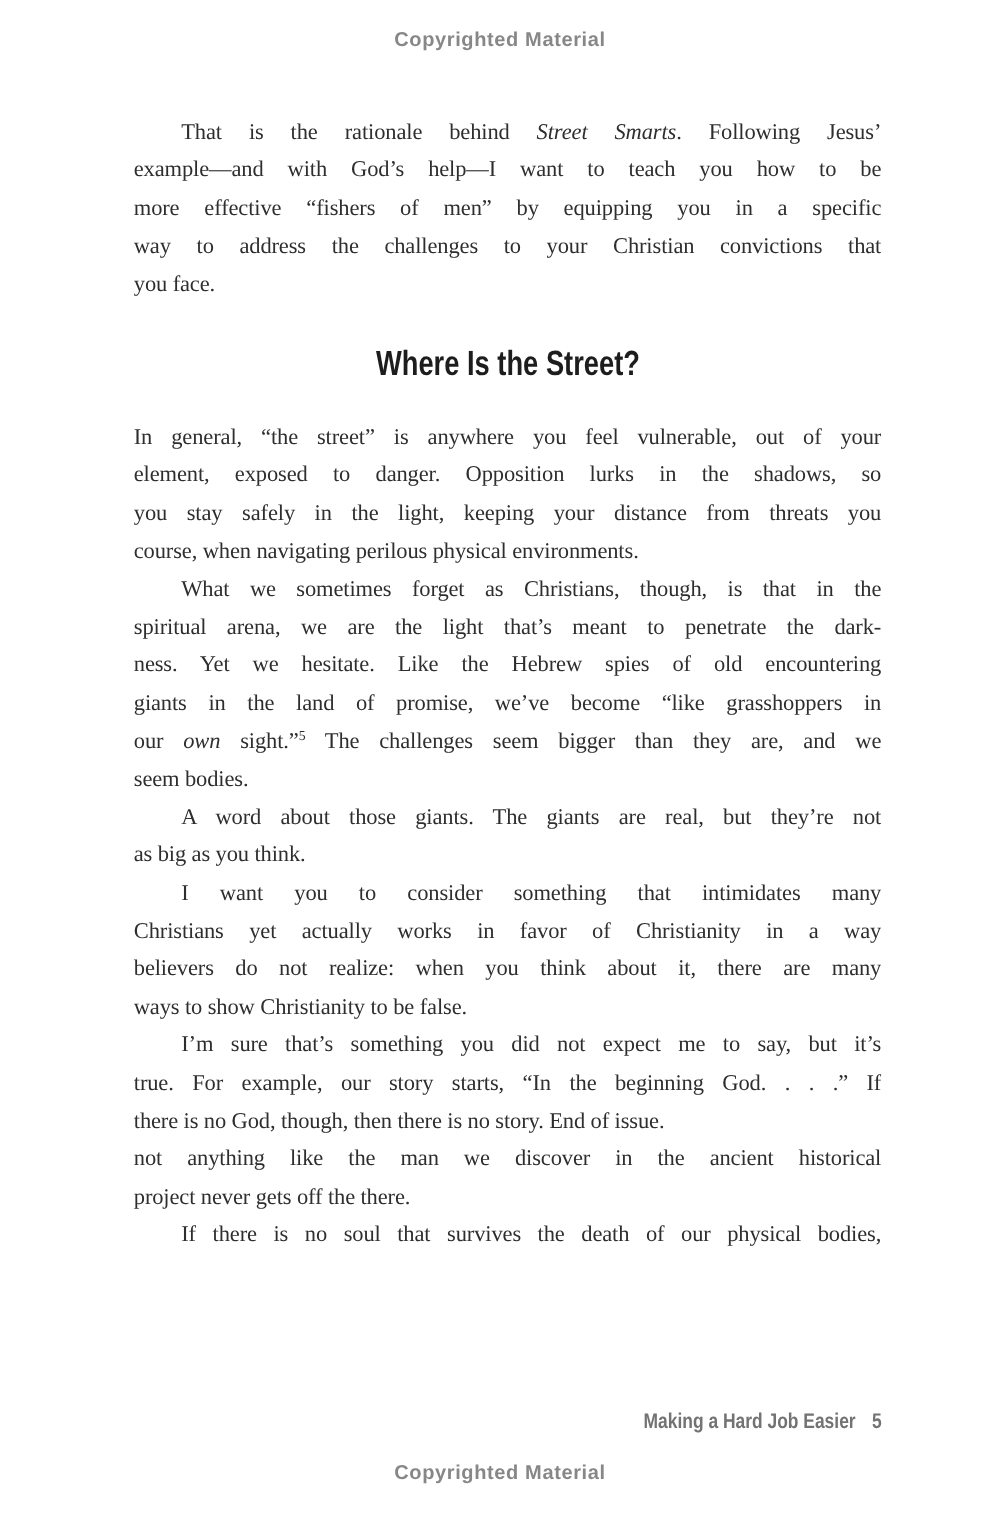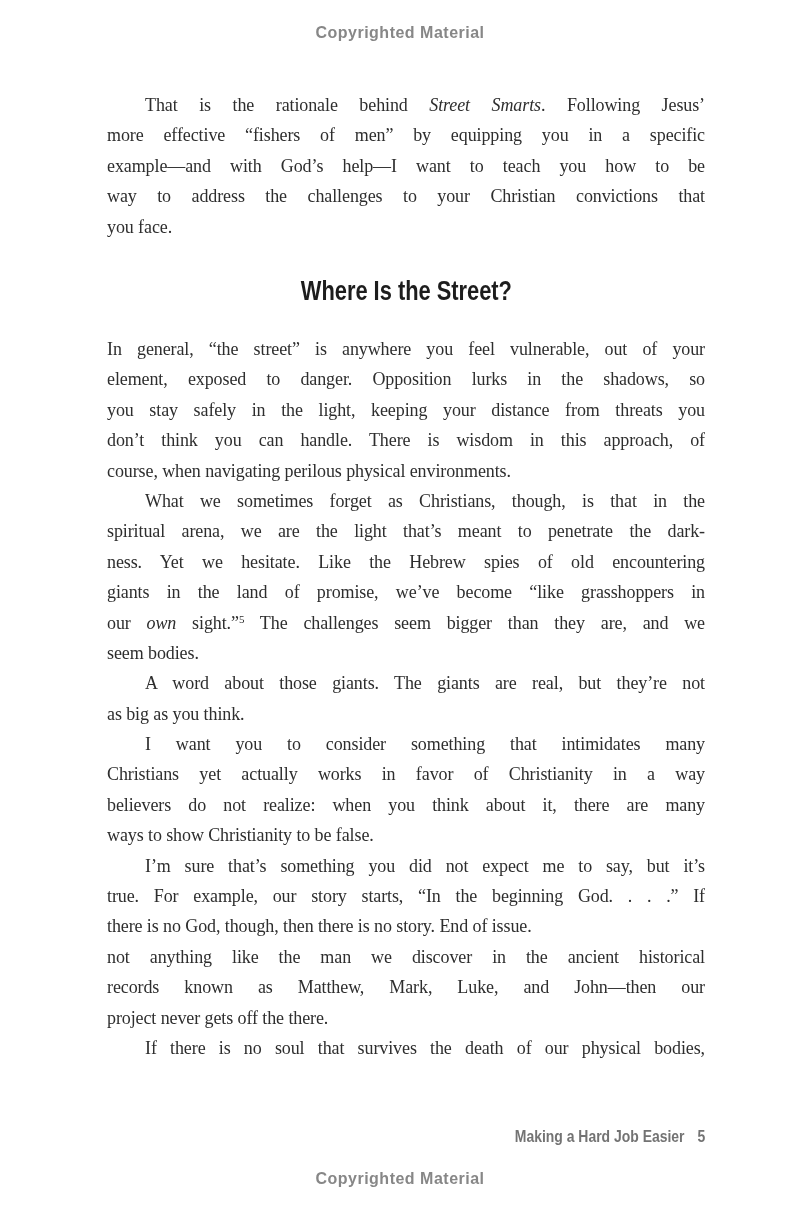--- a/index.html
+++ b/index.html
@@ -99,53 +99,51 @@
 </style>
 </head>
 <body>
 
 <div class="page">
 
   <div class="copyright top">Copyrighted Material</div>
 
   <div class="textcol" id="intro-block">
       <div class="line indent">That is the rationale behind <em>Street Smarts</em>. Following Jesus’</div>
+      <div class="line">example—and with God’s help—I want to teach you how to be</div>
       <div class="line">more effective “fishers of men” by equipping you in a specific</div>
-      <div class="line">example—and with God’s help—I want to teach you how to be</div>
       <div class="line">way to address the challenges to your Christian convictions that</div>
       <div class="line last">you face.</div>
     </div>
 
   <div class="heading">
     <span class="heading-inner">Where Is the Street?</span>
   </div>
 
   <div class="textcol" id="main-block">
       <div class="line">In general, “the street” is anywhere you feel vulnerable, out of your</div>
       <div class="line">element, exposed to danger. Opposition lurks in the shadows, so</div>
       <div class="line">you stay safely in the light, keeping your distance from threats you</div>
-      <div class="line">don’t think you can handle. There is wisdom in this approach, of</div>
       <div class="line last">course, when navigating perilous physical environments.</div>
       <div class="line indent">What we sometimes forget as Christians, though, is that in the</div>
       <div class="line">spiritual arena, we are the light that’s meant to penetrate the dark-</div>
       <div class="line">ness. Yet we hesitate. Like the Hebrew spies of old encountering</div>
       <div class="line">giants in the land of promise, we’ve become “like grasshoppers in</div>
       <div class="line">our <em>own</em> sight.”<sup>5</sup> The challenges seem bigger than they are, and we</div>
       <div class="line last">seem bodies.</div>
       <div class="line indent">A word about those giants. The giants are real, but they’re not</div>
       <div class="line last">as big as you think.</div>
       <div class="line indent">I want you to consider something that intimidates many</div>
       <div class="line">Christians yet actually works in favor of Christianity in a way</div>
       <div class="line">believers do not realize: when you think about it, there are many</div>
       <div class="line last">ways to show Christianity to be false.</div>
       <div class="line indent">I’m sure that’s something you did not expect me to say, but it’s</div>
       <div class="line">true. For example, our story starts, “In the beginning God. . . .” If</div>
       <div class="line last">there is no God, though, then there is no story. End of issue.</div>
       <div class="line">not anything like the man we discover in the ancient historical</div>
-      <div class="line">records known as Matthew, Mark, Luke, and John—then our</div>
       <div class="line last">project never gets off the there.</div>
       <div class="line indent">If there is no soul that survives the death of our physical bodies,</div>
     </div>
 
   <div class="running-footer">
     <span class="footer-inner">
       <span>Making a Hard Job Easier</span><span class="pagenum">5</span>
     </span>
   </div>
 

